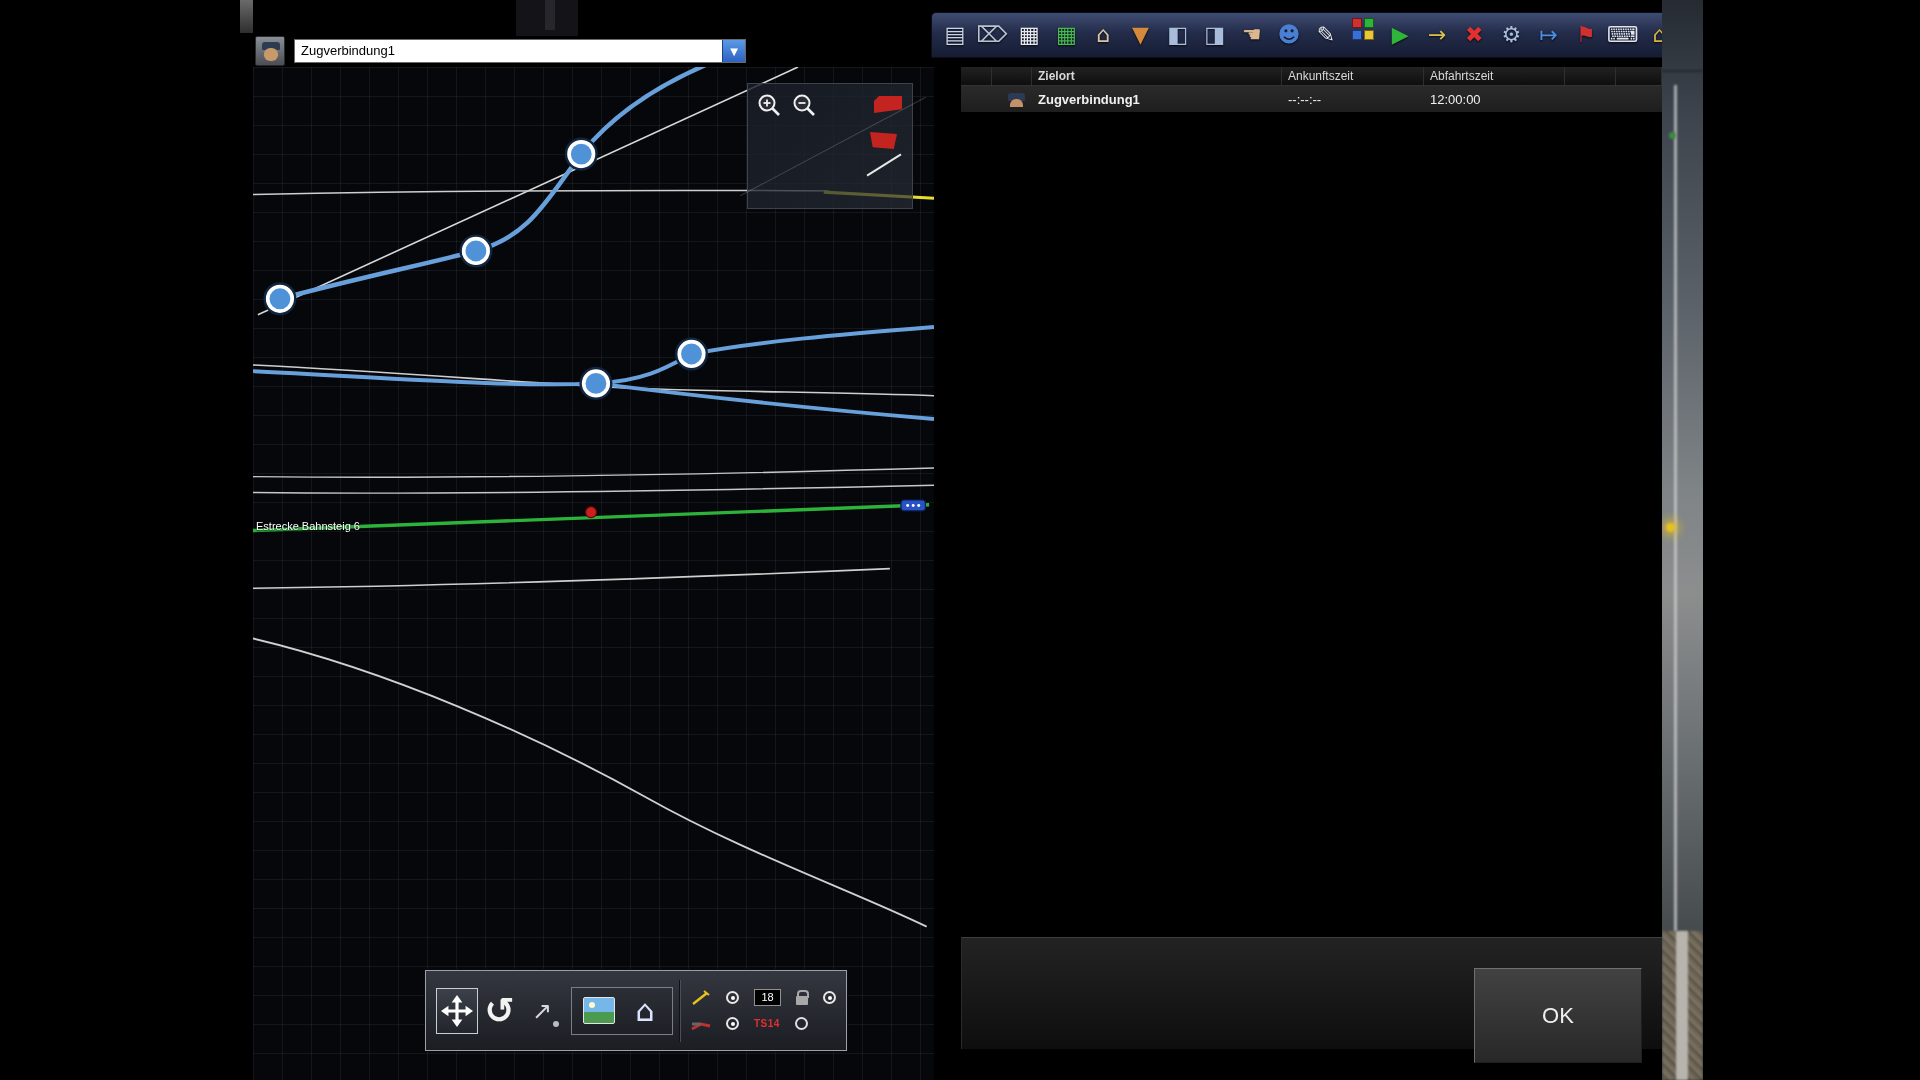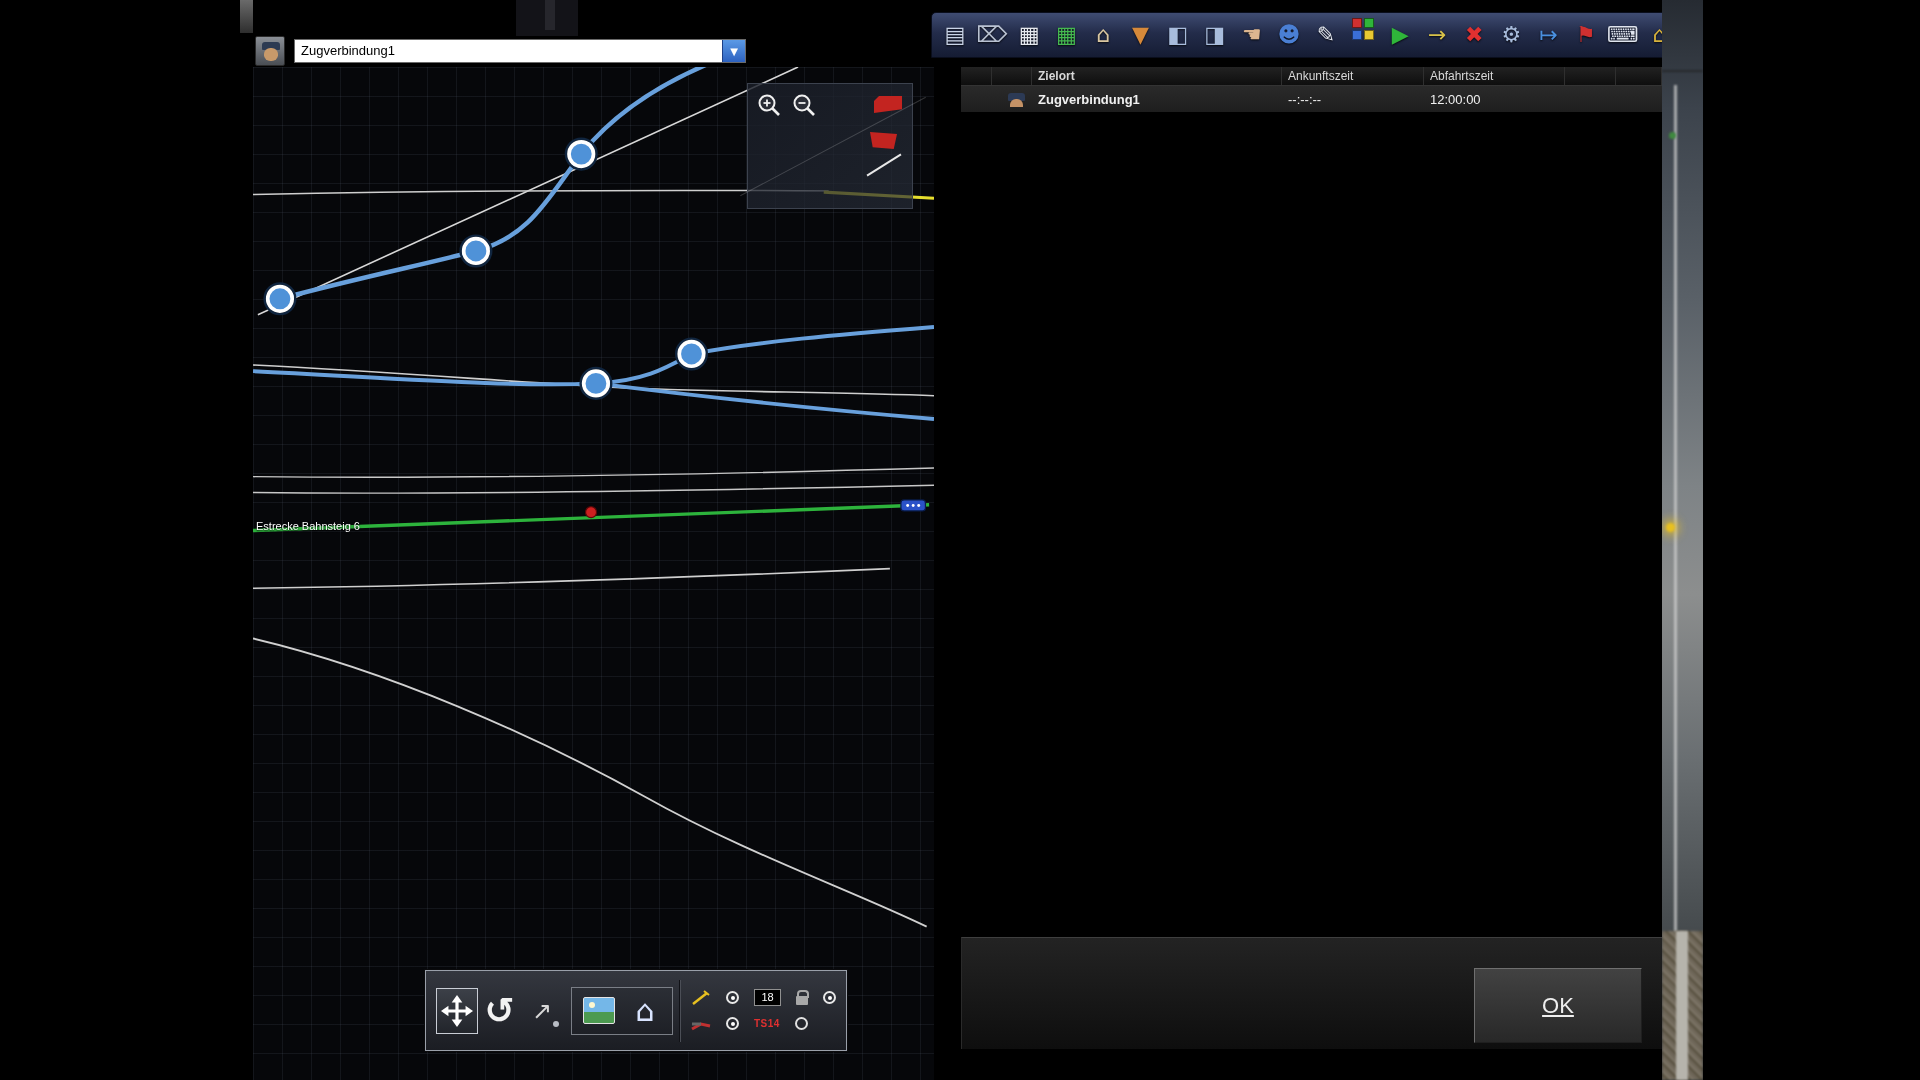--- a/index.html
+++ b/index.html
@@ -120,24 +120,24 @@
   .conductor .face{ position:absolute; left:4px; top:7px; width:13px; height:13px; background:#c49266; border-radius:45%; }
   .stop-icon .head{ position:absolute; left:6px; top:2px; width:9px; height:9px; background:#d03030; border-radius:50%; }
   .stop-icon .body{ position:absolute; left:4px; top:11px; width:13px; height:11px; background:#3355cc; clip-path:polygon(20% 0,80% 0,100% 100%,0 100%); }
 
   
   #bottom-panel{
     position:absolute; left:961px; top:937px; width:701px; height:112px;
     background:linear-gradient(#232323,#0e0e0e); border-top:1px solid #3f3f3f; border-left:1px solid #2a2a2a;
   }
   #ok-button{
-    position:absolute; left:512px; top:30px; width:168px; height:75px;
+    position:absolute; left:512px; top:30px; width:168px; height:95px;
     background:linear-gradient(#424242,#282828); border:1px solid #6f6f6f;
     border-right-color:#1f1f1f; border-bottom-color:#1f1f1f;
-    color:#eee; font-size:22px; cursor:pointer; font-family:"Liberation Sans", sans-serif;text-decoration:underline;
+    color:#eee; font-size:22px; cursor:pointer; font-family:"Liberation Sans", sans-serif;
   }
 
   
   #scene-strip{
     position:absolute; left:1662px; top:0; width:41px; height:1080px; overflow:hidden;
     background:linear-gradient(180deg,#262b32 0%, #3c434c 10%, #5a6168 28%, #7e8386 45%, #8c8e8e 55%, #6a6f72 70%, #464b4e 86%, #2c3033 100%);
   }
   #scene-strip > div{ filter:blur(1.2px); }
   .pole{ position:absolute; left:12px; top:85px; width:3px; height:850px; background:#cfcfcf; opacity:.75; }
   .wire{ position:absolute; left:0; top:70px; width:41px; height:2px; background:#1d1d1d; opacity:.6; }

